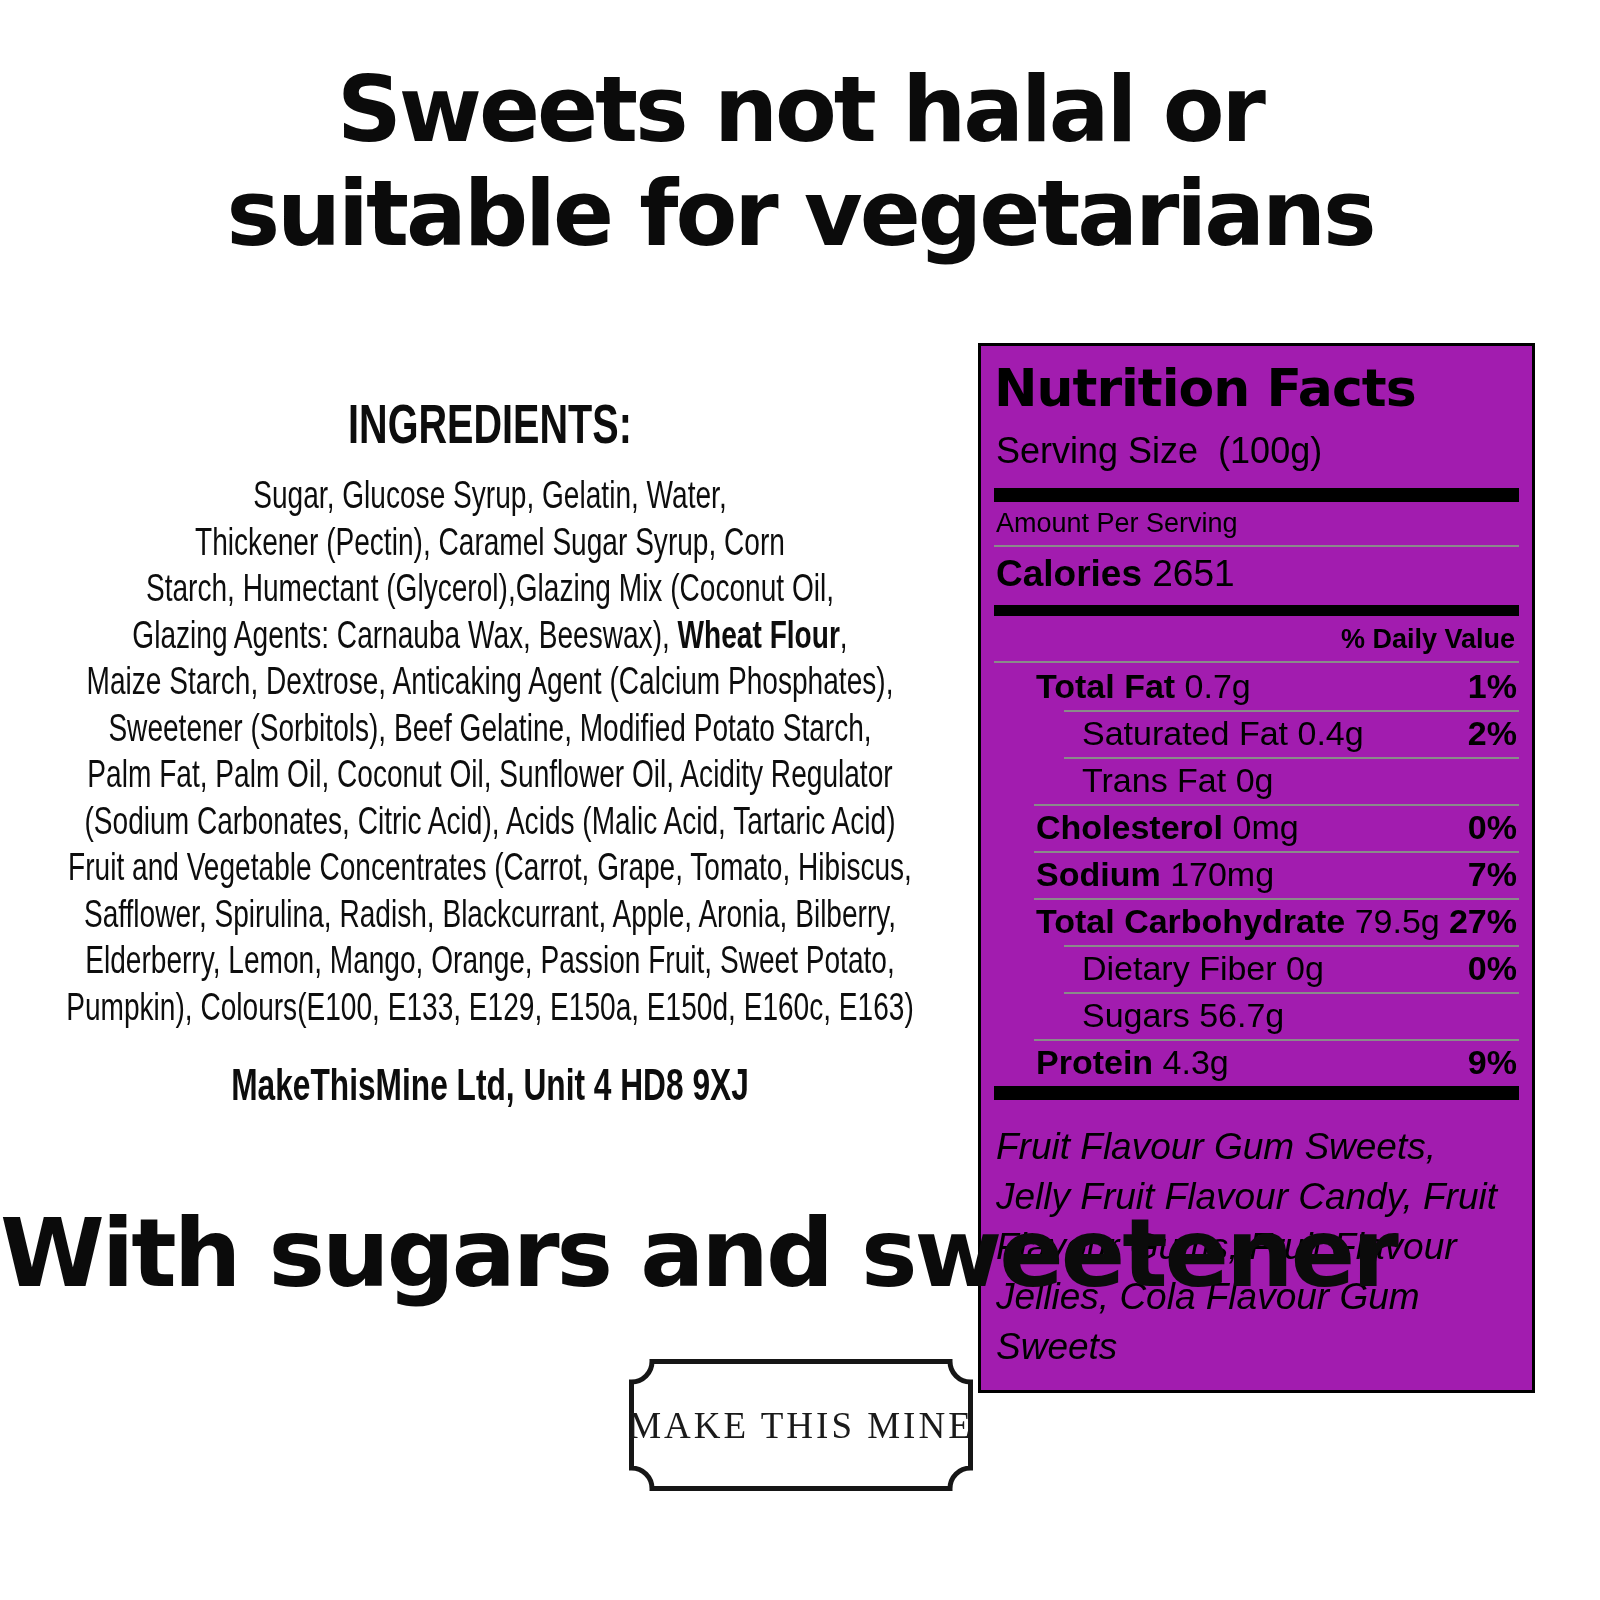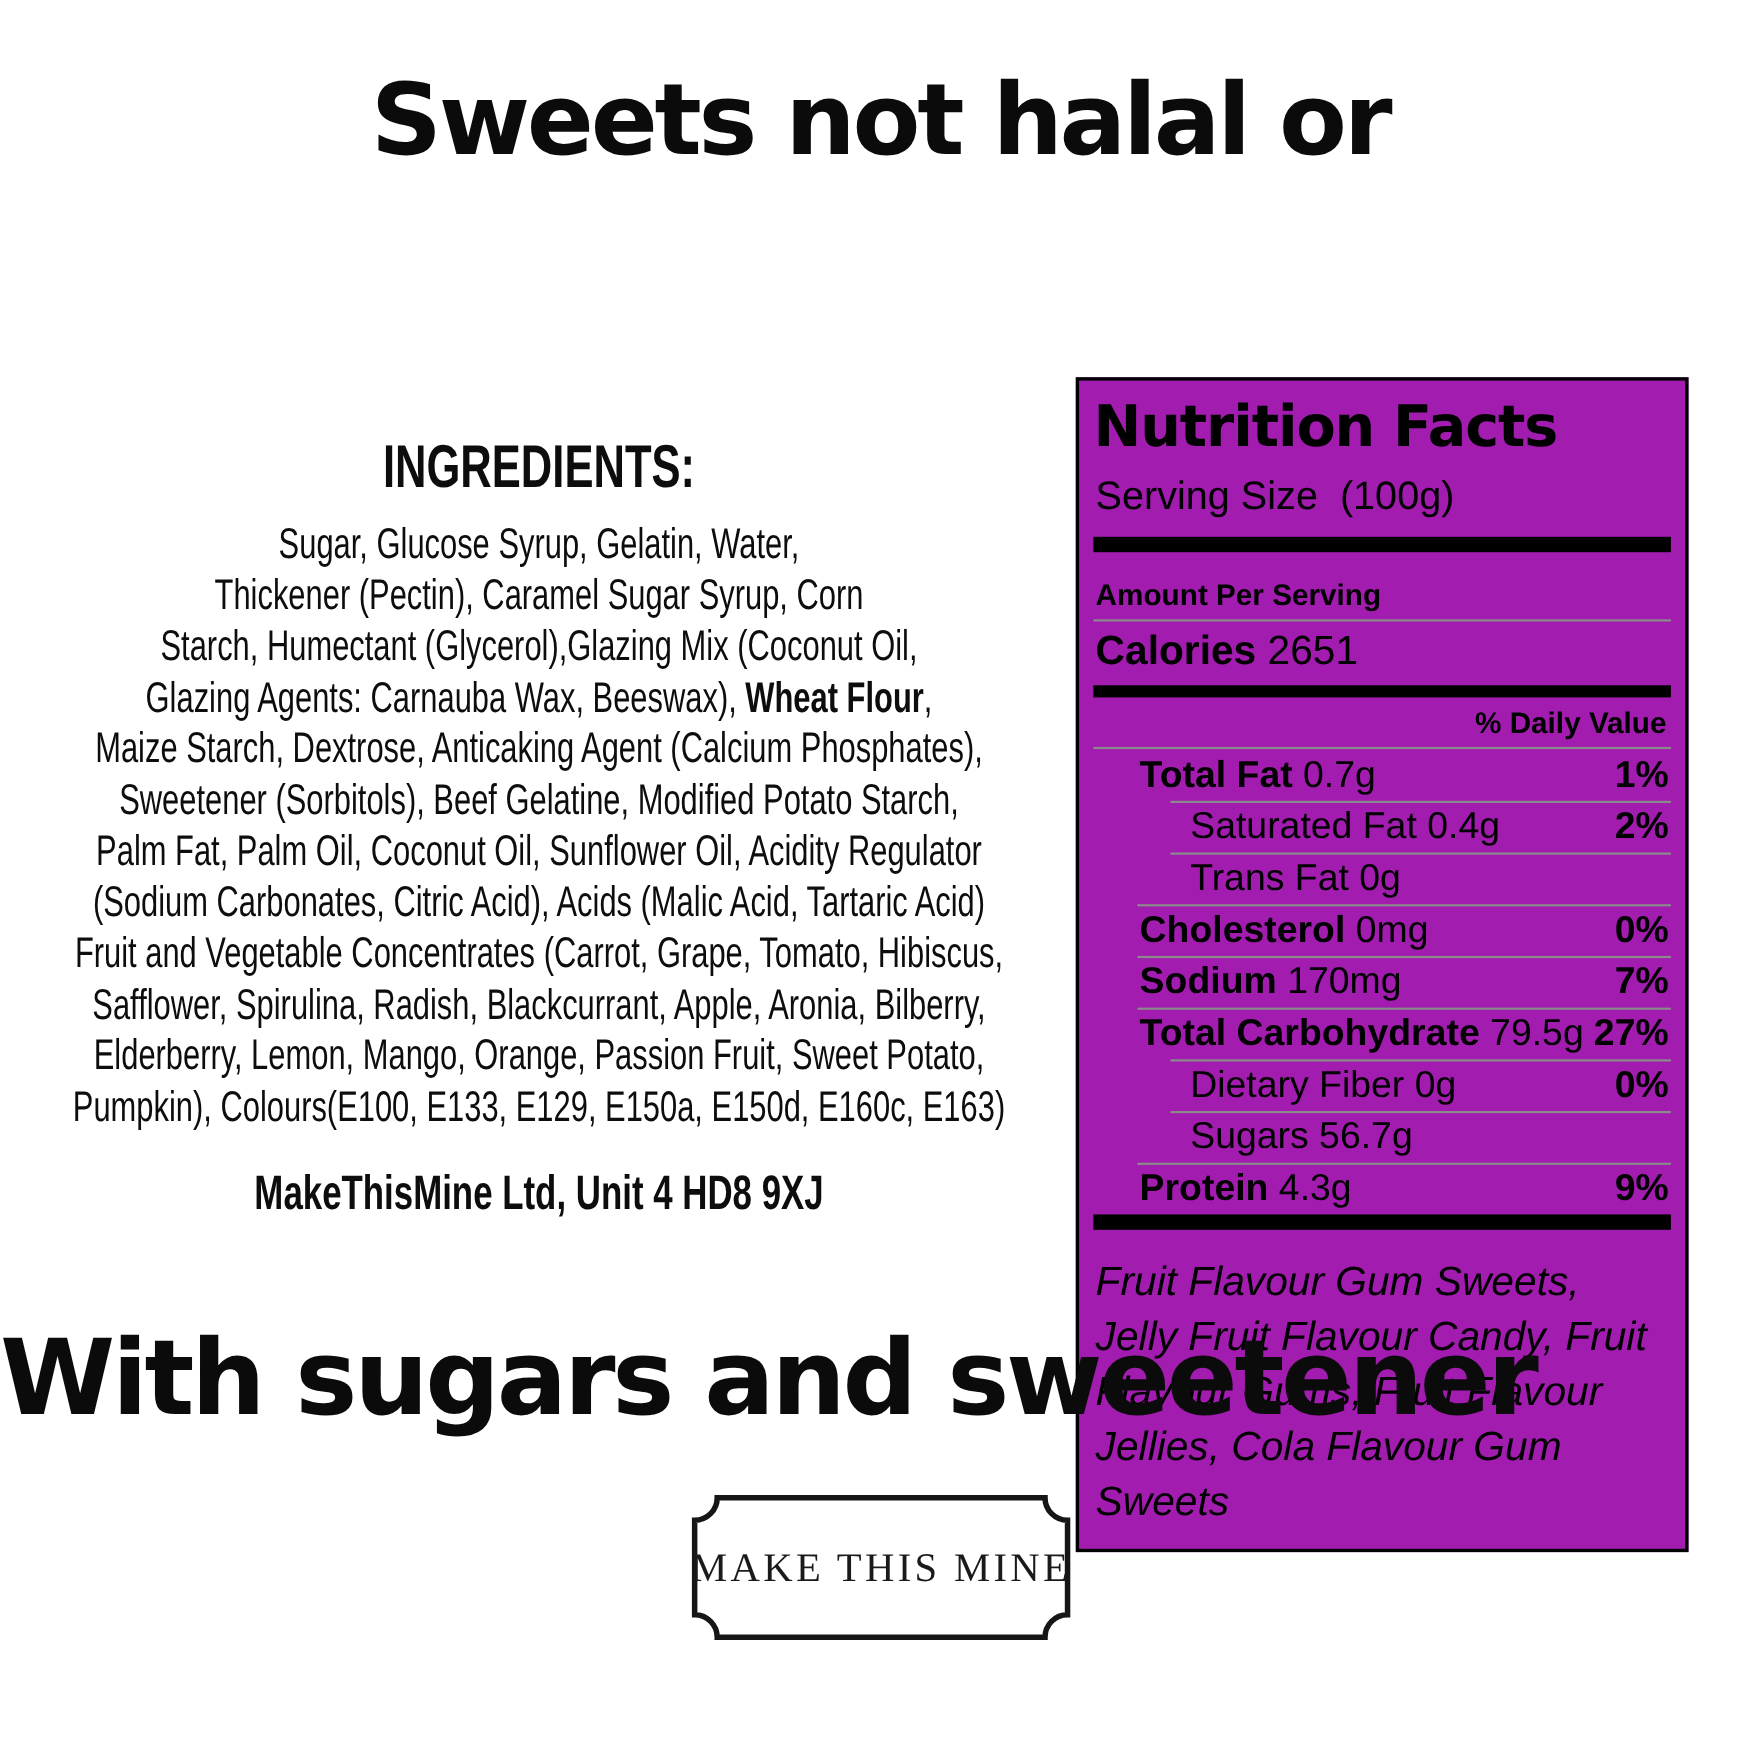--- a/index.html
+++ b/index.html
@@ -81,22 +81,22 @@
   }
   .nf-serving {
     font-size: 36px;
     margin: 12px 0 16px 2px;
     white-space: pre;
   }
   .nf-bar { height: 14px; background: #000; }
   .nf-bar.thin { height: 11px; }
   .nf-aps {
     font-size: 27px;
-    font-weight: bold;
-    padding: 24px 2px 6px 2px;
+    font-weight: normal;
+    padding: 6px 2px 6px 2px;
     border-bottom: 2px solid #8a8a8a;
   }
   .nf-cal {
     font-size: 37px;
     padding: 6px 2px 10px 2px;
   }
   .nf-cal .b { font-weight: bold; }
   .nf-dv {
     font-size: 27px;
     font-weight: bold;
@@ -170,20 +170,21 @@
     color: #1a1a1a;
   }
 </style>
 </head>
 <body>
 
 <div class="page">
 
   <div class="headline">
     <div>Sweets not halal or</div>
+    <div>suitable for vegetarians</div>
   </div>
 
   <div class="ing-col">
     <div class="ing-heading">INGREDIENTS:</div>
     <div class="ing-line">Sugar, Glucose Syrup, Gelatin, Water,</div>
     <div class="ing-line">Thickener (Pectin), Caramel Sugar Syrup, Corn</div>
     <div class="ing-line">Starch, Humectant (Glycerol),Glazing Mix (Coconut Oil,</div>
     <div class="ing-line"><span>Glazing Agents: Carnauba Wax, Beeswax),  </span><span class="b">Wheat Flour</span><span>,</span></div>
     <div class="ing-line">Maize Starch, Dextrose,  Anticaking Agent (Calcium Phosphates),</div>
     <div class="ing-line">Sweetener (Sorbitols),  Beef Gelatine, Modified  Potato Starch,</div>

